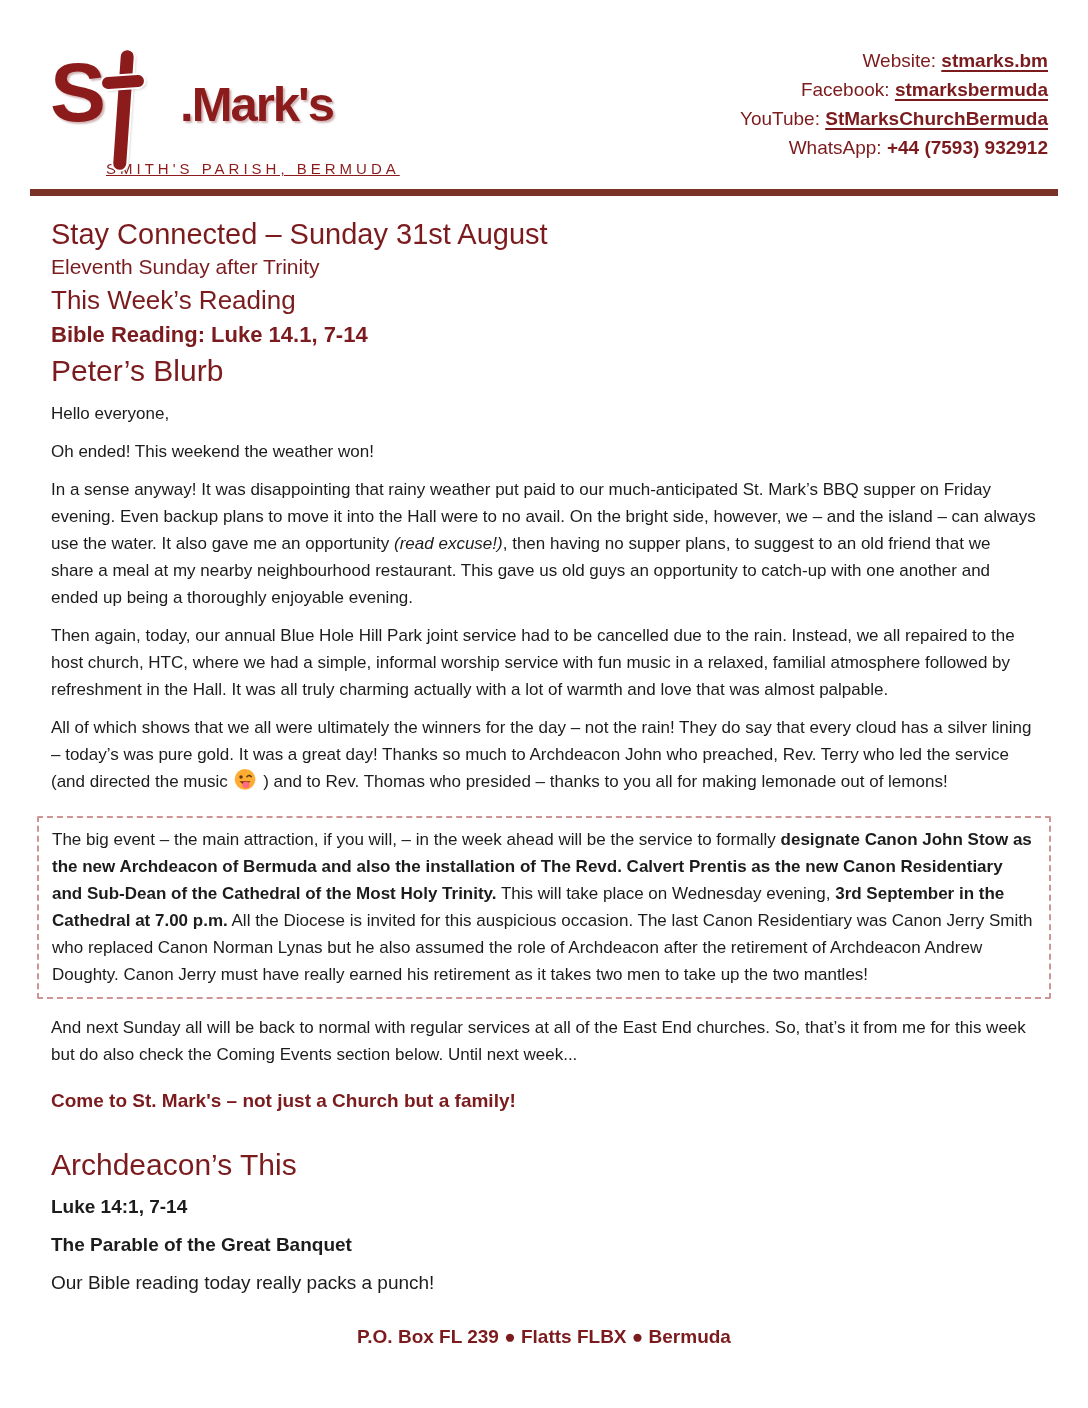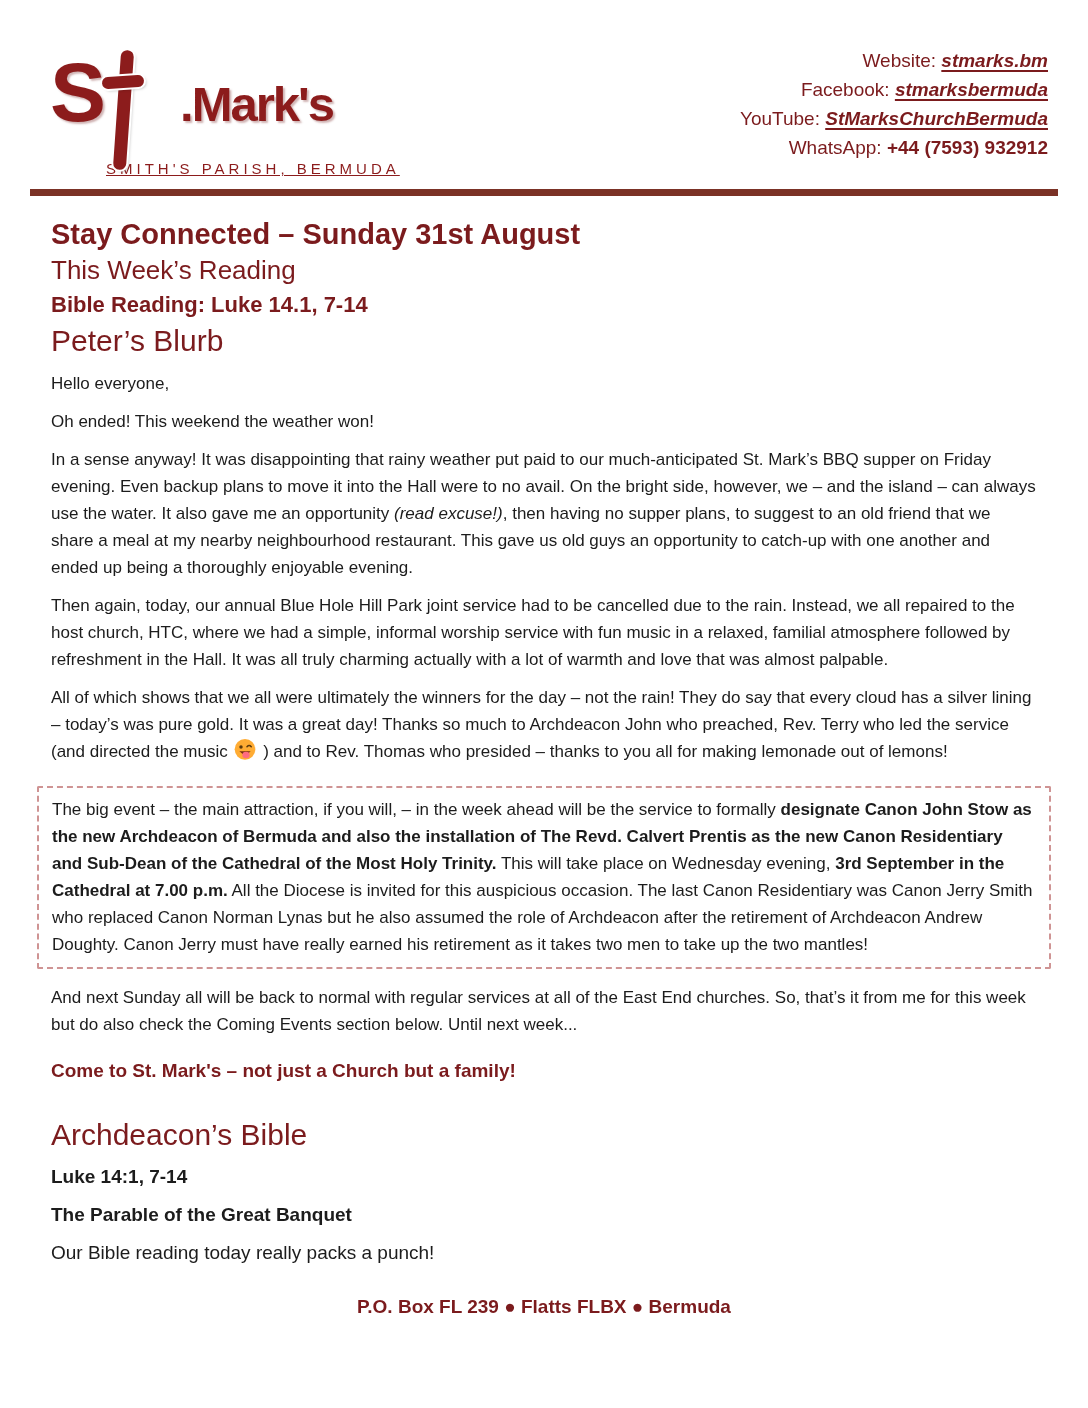--- a/index.html
+++ b/index.html
@@ -19,29 +19,29 @@
   .logo-s { font-size: 84px; letter-spacing: -2px; }
   .logo-cross { position: relative; width: 34px; height: 120px; margin: 0 6px -14px 2px; align-self: flex-end; }
   .logo-cross .bar-v { position: absolute; left: 11px; top: 0; width: 13px; height: 120px; background: #8c1c1c; border-radius: 7px; box-shadow: 0 0 0 2px #ffffff, 2px 2px 3px rgba(0,0,0,0.25); transform: rotate(4deg); }
   .logo-cross .bar-h { position: absolute; left: -4px; top: 26px; width: 42px; height: 12px; background: #8c1c1c; border-radius: 6px; box-shadow: 0 0 0 2px #ffffff, 2px 2px 3px rgba(0,0,0,0.25); transform: rotate(-4deg); }
   .logo-rest { font-size: 49px; letter-spacing: -2px; text-shadow: 2px 2px 2px rgba(120,40,40,0.35); margin-left: 34px; }
   .logo-s { text-shadow: 2px 2px 2px rgba(120,40,40,0.35); }
   .logo-subtitle { color: #8c1c1c; font-size: 15px; letter-spacing: 4px; margin: 4px 0 0 56px; font-weight: 400; text-decoration: underline; }
 
   .contacts { text-align: right; color: #7b1b1d; font-size: 19px; line-height: 29px; padding-top: 12px; }
   .contact-value { font-weight: bold; }
-  .u { text-decoration: underline; text-underline-offset: 3px; text-decoration-thickness: 1.5px; font-style: italic; }
+  .u { text-decoration: underline; text-underline-offset: 3px; text-decoration-thickness: 1.5px; }
   .b { font-weight: bold; }
   .i { font-style: italic; }
 
   .rule { height: 7px; background: #7b3226; margin-top: 12px; }
 
   
   .content { padding: 10px 21px 0 21px; }
-  .title { color: #7b1b1d; font-size: 29px; font-weight: 700; margin: 12px 0 4px 0; line-height: 1.15; }
+  .title { color: #7b1b1d; font-size: 29px; font-weight: 400; margin: 12px 0 4px 0; line-height: 1.15; }
   .subtitle { color: #7b1b1d; font-size: 21px; font-weight: 400; margin: 0 0 6px 0; }
   .reading-heading { color: #7b1b1d; font-size: 26px; font-weight: 400; margin: 4px 0 6px 0; }
   .bible-reading { color: #7b1b1d; font-size: 22px; font-weight: bold; margin: 0 0 4px 0; }
   .blurb-heading { color: #7b1b1d; font-size: 30px; font-weight: 400; margin: 6px 0 12px 0; }
   p.body { font-size: 17px; line-height: 27px; margin: 0 0 11px 0; }
   .notice-box { border: 2px dashed #cf9494; border-radius: 2px; padding: 8px 13px 9px 13px; margin: 16px -14px 15px -14px; }
   .notice-box p.body { margin: 0; }
   .tagline { color: #7b1b1d; font-size: 19px; font-weight: bold; margin: 22px 0 0 0; }
   .arch-heading { color: #7b1b1d; font-size: 30px; font-weight: 400; margin: 36px 0 14px 0; }
   .verse-line { font-size: 19px; font-weight: bold; margin: 0 0 16px 0; }
@@ -76,20 +76,21 @@
       <div><span>Facebook: </span><span class="contact-value u">stmarksbermuda</span></div>
       <div><span>YouTube: </span><span class="contact-value u">StMarksChurchBermuda</span></div>
       <div><span>WhatsApp: </span><span class="contact-value">+44 (7593) 932912</span></div>
     </div>
   </div>
 
   <div class="rule"></div>
 
   <div class="content">
     <div class="title">Stay Connected – Sunday 31st August</div>
+    <div class="subtitle">Eleventh Sunday after Trinity</div>
     <div class="reading-heading">This Week’s Reading</div>
     <div class="bible-reading">Bible Reading: Luke 14.1, 7-14</div>
     <div class="blurb-heading">Peter’s Blurb</div>
 
     <p class="body"><span>Hello everyone,</span></p>
     <p class="body"><span>Oh ended! This weekend the weather won!</span></p>
     <p class="body"><span>In a sense anyway! It was disappointing that rainy weather put paid to our much-anticipated St. Mark’s BBQ supper on Friday evening. Even backup plans to move it into the Hall were to no avail. On the bright side, however, we – and the island – can always use the water. It also gave me an opportunity </span><span class="i">(read excuse!)</span><span>, then having no supper plans, to suggest to an old friend that we share a meal at my nearby neighbourhood restaurant. This gave us old guys an opportunity to catch-up with one another and ended up being a thoroughly enjoyable evening.</span></p>
     <p class="body"><span>Then again, today, our annual Blue Hole Hill Park joint service had to be cancelled due to the rain. Instead, we all repaired to the host church, HTC, where we had a simple, informal worship service with fun music in a relaxed, familial atmosphere followed by refreshment in the Hall. It was all truly charming actually with a lot of warmth and love that was almost palpable.</span></p>
     <p class="body"><span>All of which shows that we all were ultimately the winners for the day – not the rain! They do say that every cloud has a silver lining – today’s was pure gold. It was a great day! Thanks so much to Archdeacon John who preached, Rev. Terry who led the service (and directed the music </span><span class="emoji"><svg width="24" height="24" viewBox="0 0 36 36">
             <circle cx="18" cy="17" r="15.5" fill="#ffac33"></circle>
@@ -100,21 +101,21 @@
           </svg></span><span> ) and to Rev. Thomas who presided – thanks to you all for making lemonade out of lemons!</span></p>
 
     <div class="notice-box">
       <p class="body"><span>The big event – the main attraction, if you will, – in the week ahead will be the service to formally </span><span class="b">designate Canon John Stow as the new Archdeacon of Bermuda and also the installation of The Revd. Calvert Prentis as the new Canon Residentiary and Sub-Dean of the Cathedral of the Most Holy Trinity.</span><span> This will take place on Wednesday evening, </span><span class="b">3rd September in the Cathedral at 7.00 p.m.</span><span> All the Diocese is invited for this auspicious occasion. The last Canon Residentiary was Canon Jerry Smith who replaced Canon Norman Lynas but he also assumed the role of Archdeacon after the retirement of Archdeacon Andrew Doughty. Canon Jerry must have really earned his retirement as it takes two men to take up the two mantles!</span></p>
     </div>
 
     <p class="body"><span>And next Sunday all will be back to normal with regular services at all of the East End churches. So, that’s it from me for this week but do also check the Coming Events section below. Until next week...</span></p>
 
     <div class="tagline">Come to St. Mark's – not just a Church but a family!</div>
 
-    <div class="arch-heading">Archdeacon’s Bible</div>
+    <div class="arch-heading">Archdeacon’s This</div>
     <div class="verse-line">Luke 14:1, 7-14</div>
     <div class="parable-line">The Parable of the Great Banquet</div>
     <div class="opening-line">Our Bible reading today really packs a punch!</div>
   </div>
 
   <div class="footer">
     <div>P.O. Box FL 239 ● Flatts FLBX ● Bermuda</div>
 
   </div>
 

